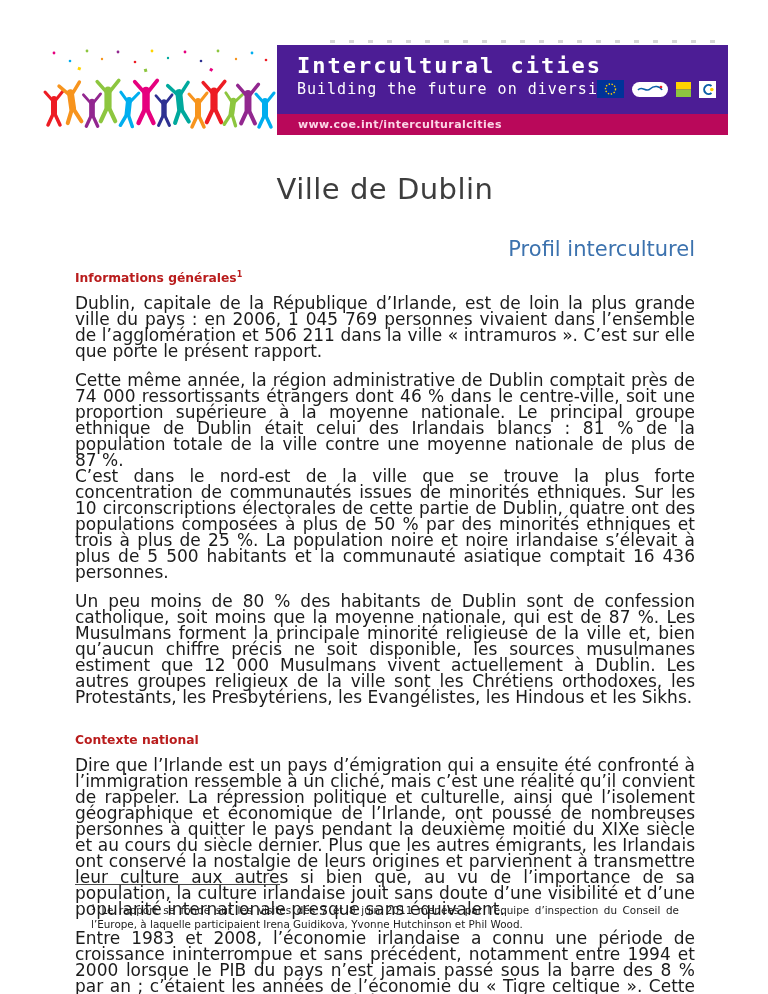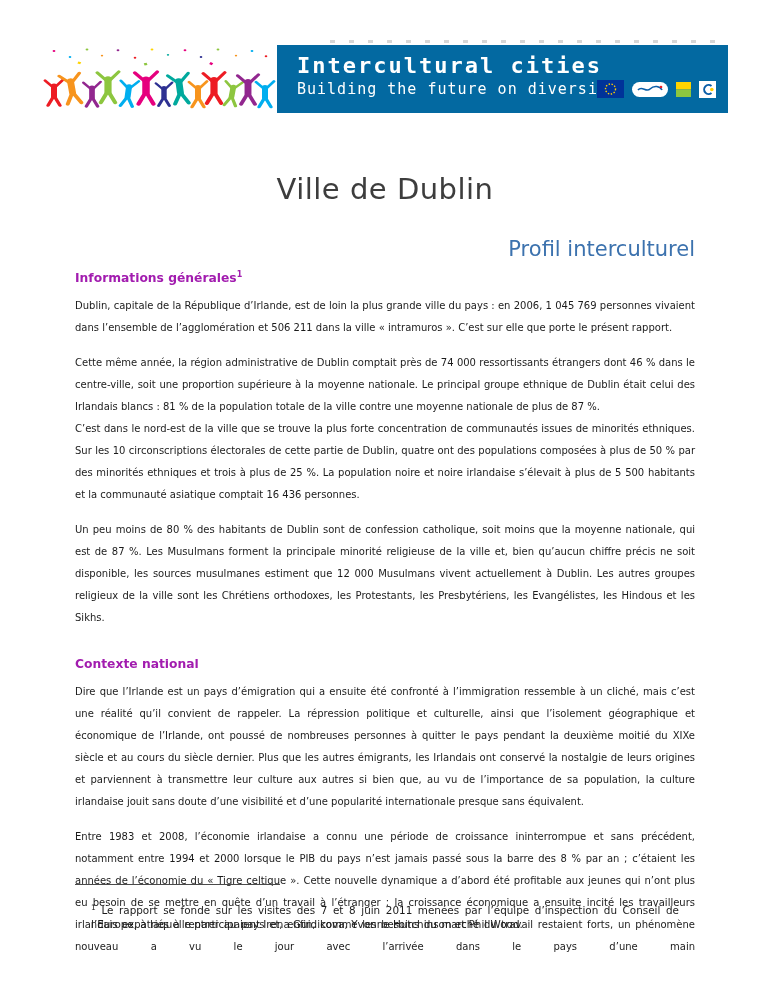--- a/index.html
+++ b/index.html
@@ -13,22 +13,22 @@
     overflow: hidden;
   }
 
   
   .crop-marks {
     position: absolute; left: 330px; top: 40px; width: 388px; height: 3px;
     background: repeating-linear-gradient(90deg, #c9c9c9 0 5px, transparent 5px 19px);
     opacity: .75;
   }
   .banner {
-    position: absolute; left: 40px; top: 45px; width: 688px; height: 68px;
-    background: #0369a1;
+    position: absolute; left: 40px; top: 45px; width: 688px; height: 90px;
+    background: #4c1d95;
     display: flex;
   }
   .banner-art { flex: 0 0 237px; height: 100%; background: #ffffff; }
   .banner-art svg { display: block; width: 100%; height: 100%; }
   .banner-right { position: relative; flex: 1; padding: 8px 0 0 20px; }
   .banner-brand {
     font-family: "DejaVu Sans Mono", "Liberation Mono", monospace;
     font-weight: bold; color: #ffffff; font-size: 22px; letter-spacing: 2px;
     line-height: 1.15; white-space: nowrap;
   }
@@ -55,26 +55,26 @@
   .content { padding: 172px 73px 0 75px; }
   .doc-title {
     text-align: center; font-size: 29px; font-weight: 400;
     color: #3D3D3D; letter-spacing: .5px; margin: 0;
   }
   .doc-subtitle {
     text-align: right; font-size: 21px; font-weight: 400;
     color: #3C72AE; margin: 31px 0 9px;
   }
   .section-heading {
-    color: #a21caf; font-size: 12.3px; font-weight: bold; margin: 0 0 10px;
+    color: #b91c1c; font-size: 12.3px; font-weight: bold; margin: 0 0 10px;
   }
   .section-heading sup { font-size: 8px; }
   .section + .section .section-heading { margin-top: 28px; }
   .content p {
-    font-size: 10px; line-height: 22px; color: #1b1b1b;
+    font-size: 17px; line-height: 16px; color: #1b1b1b;
     text-align: justify; margin: 0 0 13px; white-space: pre-line;
   }
   .content p.cont { text-align-last: justify; margin-bottom: 0; }
 
   
   .footnote { position: absolute; left: 75px; right: 73px; top: 884px; }
   .footnote-rule { width: 205px; border-top: 1px solid #4a4a4a; margin: 0 0 6px; }
   .footnote p {
     font-size: 10.4px; line-height: 13.2px; color: #1b1b1b;
     text-align: justify; margin: 16px;
@@ -152,20 +152,21 @@
       <svg class="logo-sq" width="15" height="15">
         <rect width="15" height="7.5" fill="#FFD400"></rect>
           <rect y="7.5" width="15" height="7.5" fill="#8DC63F"></rect>
       </svg>
       <svg class="logo-sq" width="17" height="17">
         <rect width="17" height="17" fill="#ffffff"></rect>
         <path d="M12.5 5 A4.5 4.5 0 1 0 12.5 12" fill="none" stroke="#0A5EA8" stroke-width="2"></path>
         <circle cx="12.8" cy="8.5" r="1.8" fill="#FFCC00"></circle>
       </svg>
     </div>
+    <div class="banner-strip">www.coe.int/interculturalcities</div>
   </div>
 </div>
 
 <div class="content">
   <h1 class="doc-title">Ville de Dublin</h1>
   <h2 class="doc-subtitle">Profil interculturel</h2>
 
   <div class="section">
     <div class="section-heading"><span>Informations générales</span><sup>1</sup></div>
     <p>Dublin, capitale de la République d’Irlande, est de loin la plus grande ville du pays&nbsp;: en 2006, 1&nbsp;045&nbsp;769 personnes vivaient dans l’ensemble de l’agglomération et 506&nbsp;211 dans la ville «&nbsp;intramuros&nbsp;». C’est sur elle que porte le présent rapport.</p>

